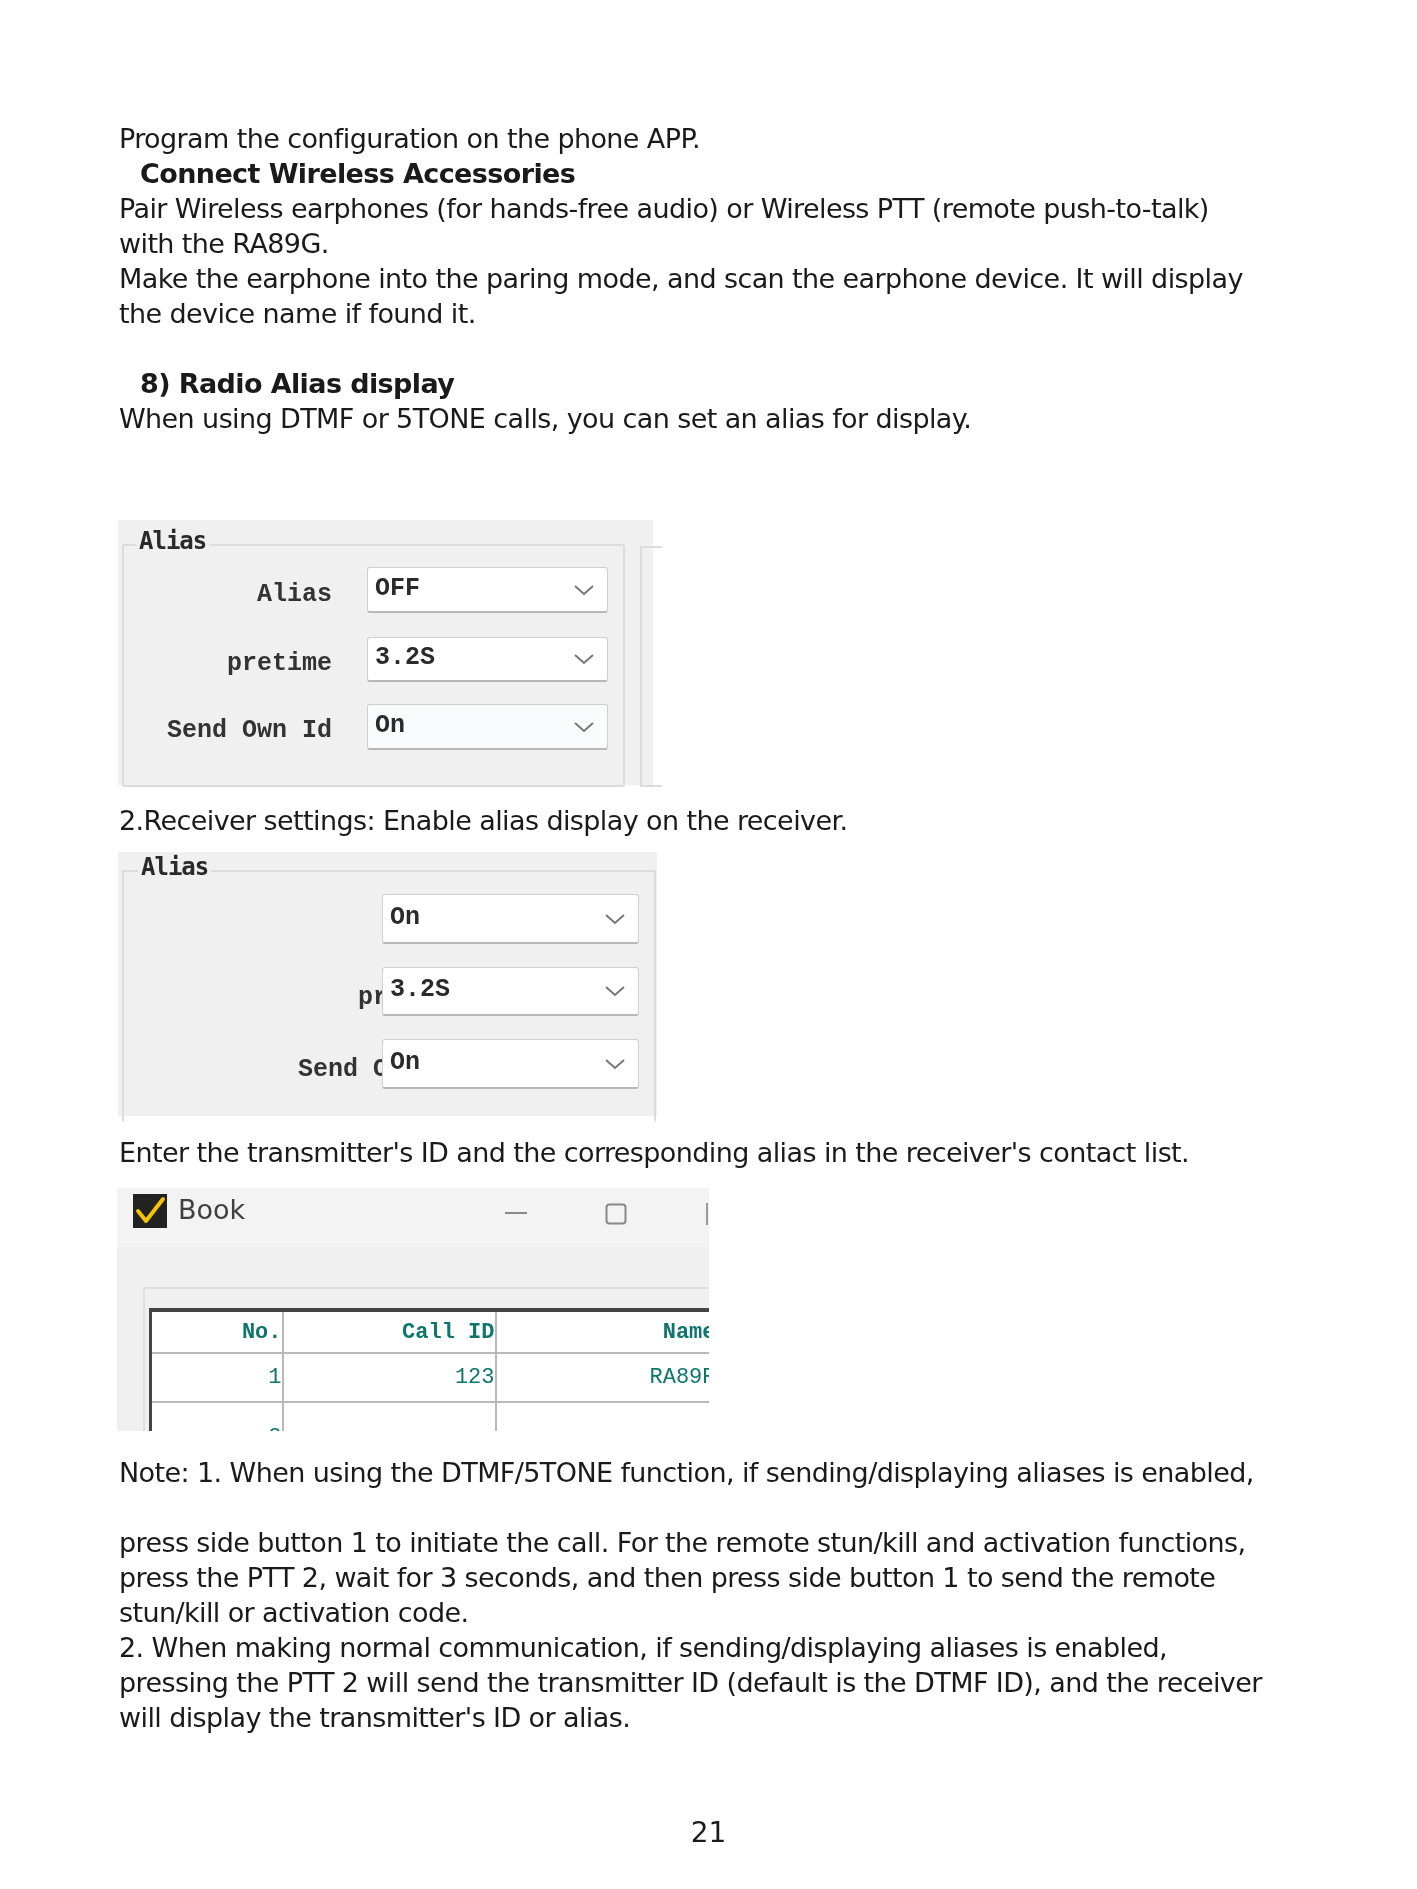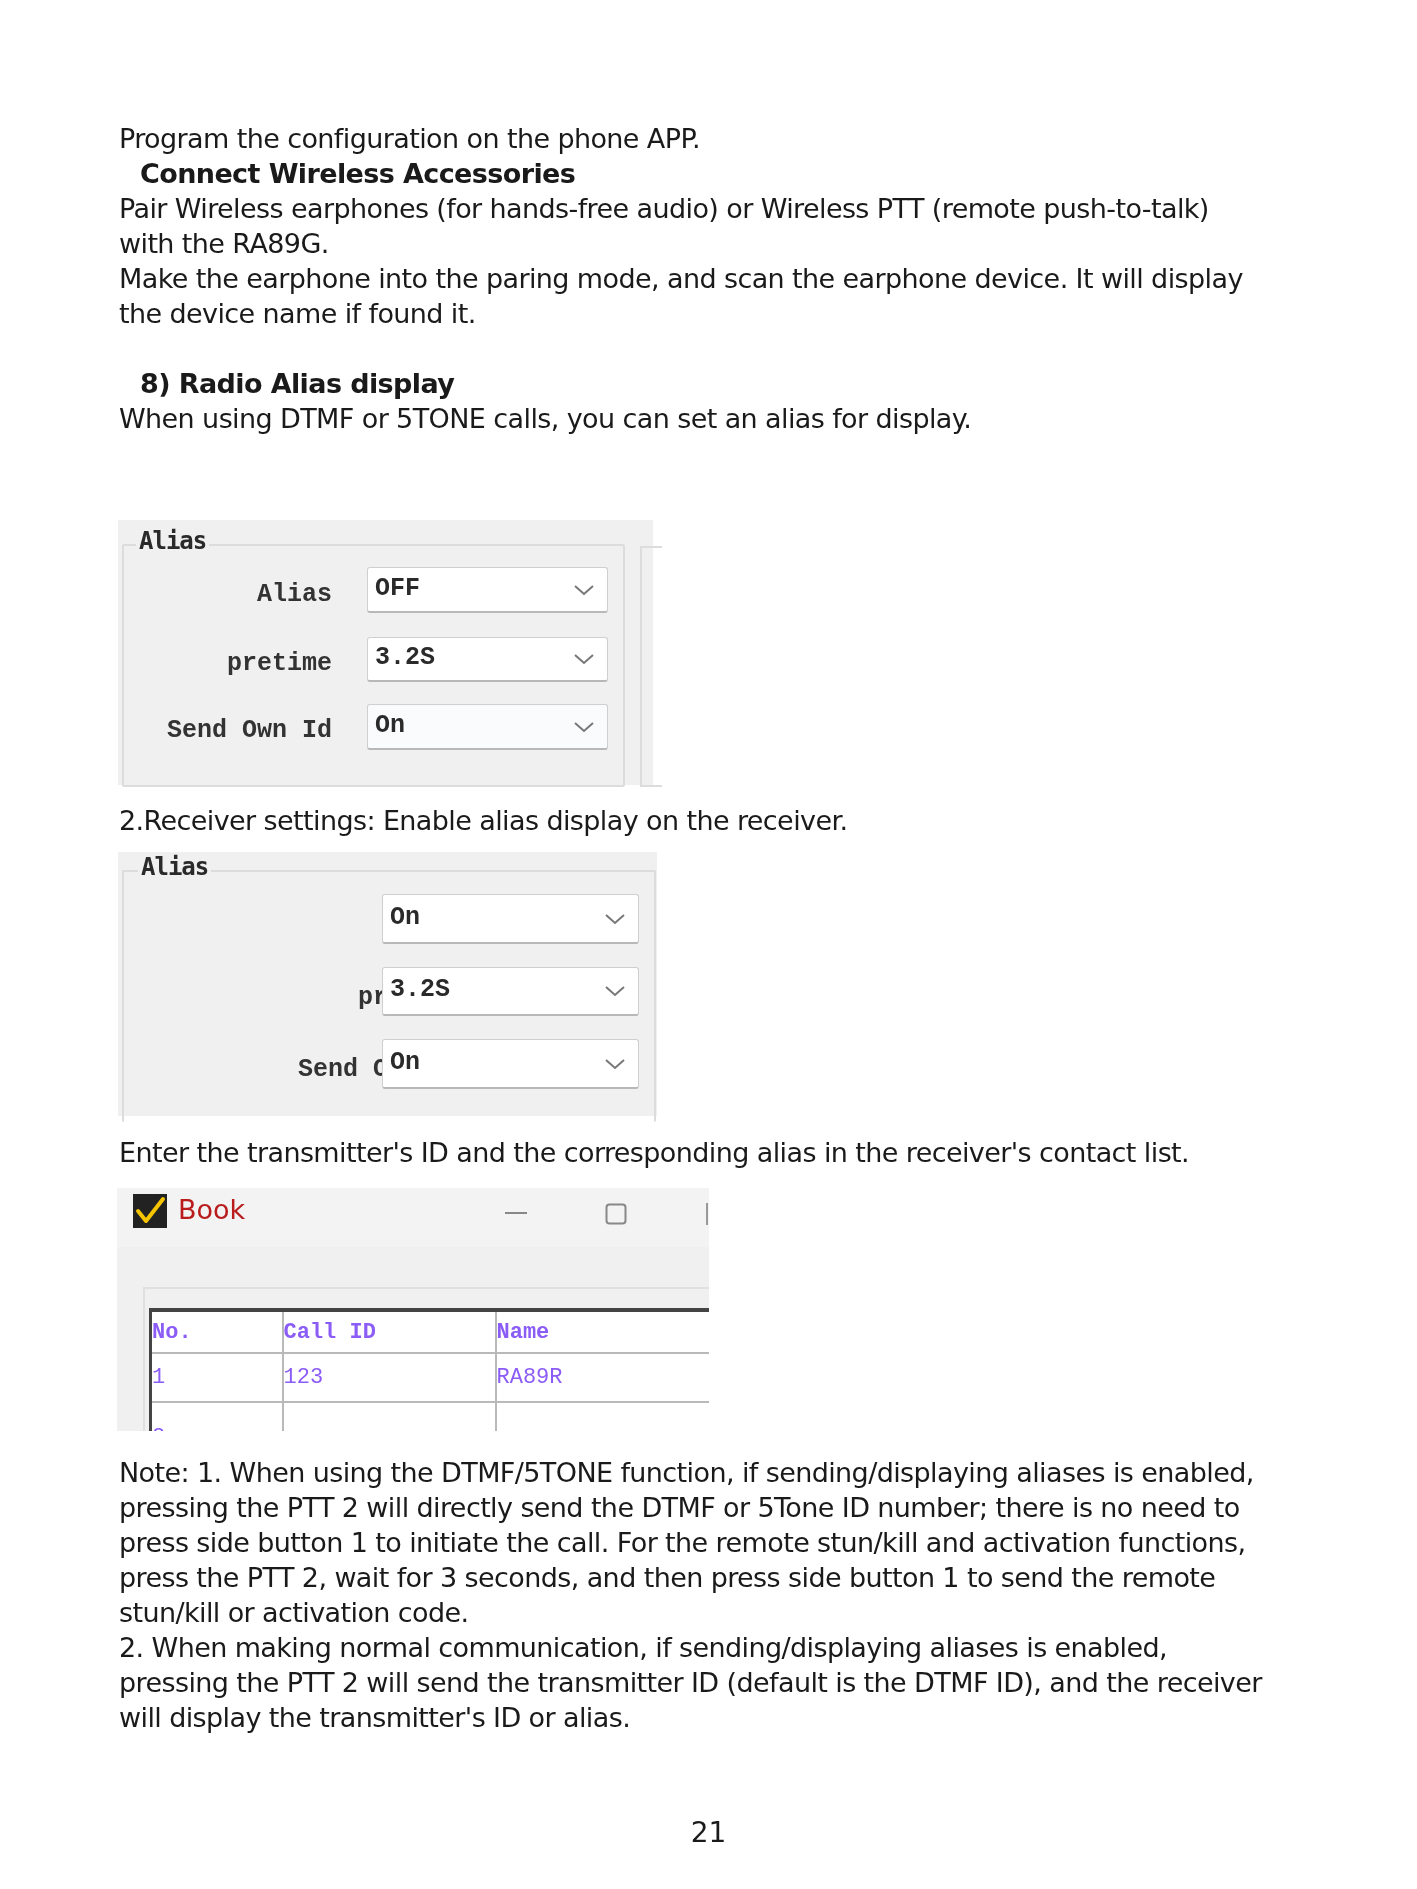--- a/index.html
+++ b/index.html
@@ -39,34 +39,34 @@
     font-size: 25px; color: #2a2a2a; white-space: nowrap;
   }
   .combo .chev { position: absolute; right: 12px; top: 50%; transform: translateY(-50%); width: 22px; height: 14px; }
   .sidegroup { position: absolute; border: 2px solid #dcdcdc; border-right: none; }
 
   
   .win { position: absolute; background: #f0f0f0; overflow: hidden; }
   .titlebar { position: absolute; left: 0; top: 0; right: 0; height: 59px; background: #f3f3f3; }
   .appicon { position: absolute; width: 34px; height: 34px; background: #222222; }
   .wintitle {
-    position: absolute; font-family: "DejaVu Sans", sans-serif; font-size: 27px; color: #b91c1c;
+    position: absolute; font-family: "DejaVu Sans", sans-serif; font-size: 27px; color: #404040;
     line-height: 34px;
   }
   .wbtn { position: absolute; }
   .inner { position: absolute; border-top: 2px solid #e0e0e0; border-left: 2px solid #e0e0e0; }
   table.grid {
     position: absolute; border-collapse: collapse; background: #ffffff;
     border-top: 4px solid #444444; border-left: 3px solid #444444;
     table-layout: fixed;
   }
   table.grid td, table.grid th {
-    border: 2px solid #b9b9b9; padding: 0; text-align: left;
+    border: 2px solid #b9b9b9; padding: 0; text-align: right;
     font-family: "Liberation Mono", "DejaVu Sans Mono", monospace;
-    font-size: 22px; color: #8b5cf6; font-weight: normal;
+    font-size: 22px; color: #0f766e; font-weight: normal;
   }
   table.grid th { border-left-color: #e6e6e6; font-weight: bold; }
   .pagenum {
     position: absolute; left: 0; width: 1417px; text-align: center; top: 1816px;
     font-family: "DejaVu Sans", sans-serif; font-size: 28px; color: #1a1a1a;
   }
 </style>
 </head>
 <body>
 
@@ -185,21 +185,20 @@
       <tr style="height:49px">
         <td style="vertical-align:bottom;">2</td>
         <td></td>
         <td></td>
       </tr>
     </tbody>
       </table>
   </div>
 
   <div class="txt" style="top:1455px">Note: 1. When using the DTMF/5TONE function, if sending/displaying aliases is enabled,</div>
-  <div class="txt" style="top:1490px">pressing the PTT 2 will directly send the DTMF or 5Tone ID number; there is no need to</div>
   <div class="txt" style="top:1525px">press side button 1 to initiate the call. For the remote stun/kill and activation functions,</div>
   <div class="txt" style="top:1560px">press the PTT 2, wait for 3 seconds, and then press side button 1 to send the remote</div>
   <div class="txt" style="top:1595px">stun/kill or activation code.</div>
   <div class="txt" style="top:1630px">2. When making normal communication, if sending/displaying aliases is enabled,</div>
   <div class="txt" style="top:1665px">pressing the PTT 2 will send the transmitter ID (default is the DTMF ID), and the receiver</div>
   <div class="txt" style="top:1700px">will display the transmitter's ID or alias.</div>
 
   <div class="pagenum">21</div>
 </div>
 

